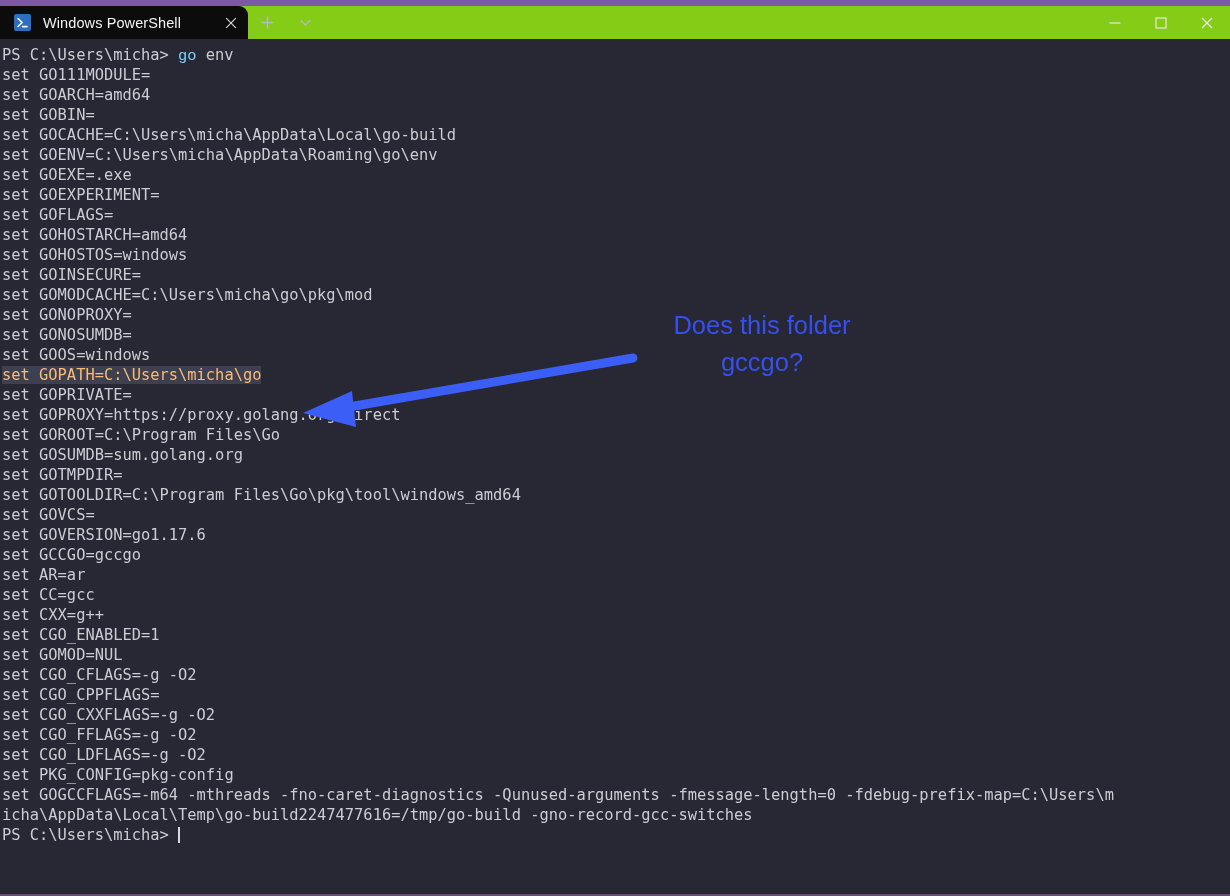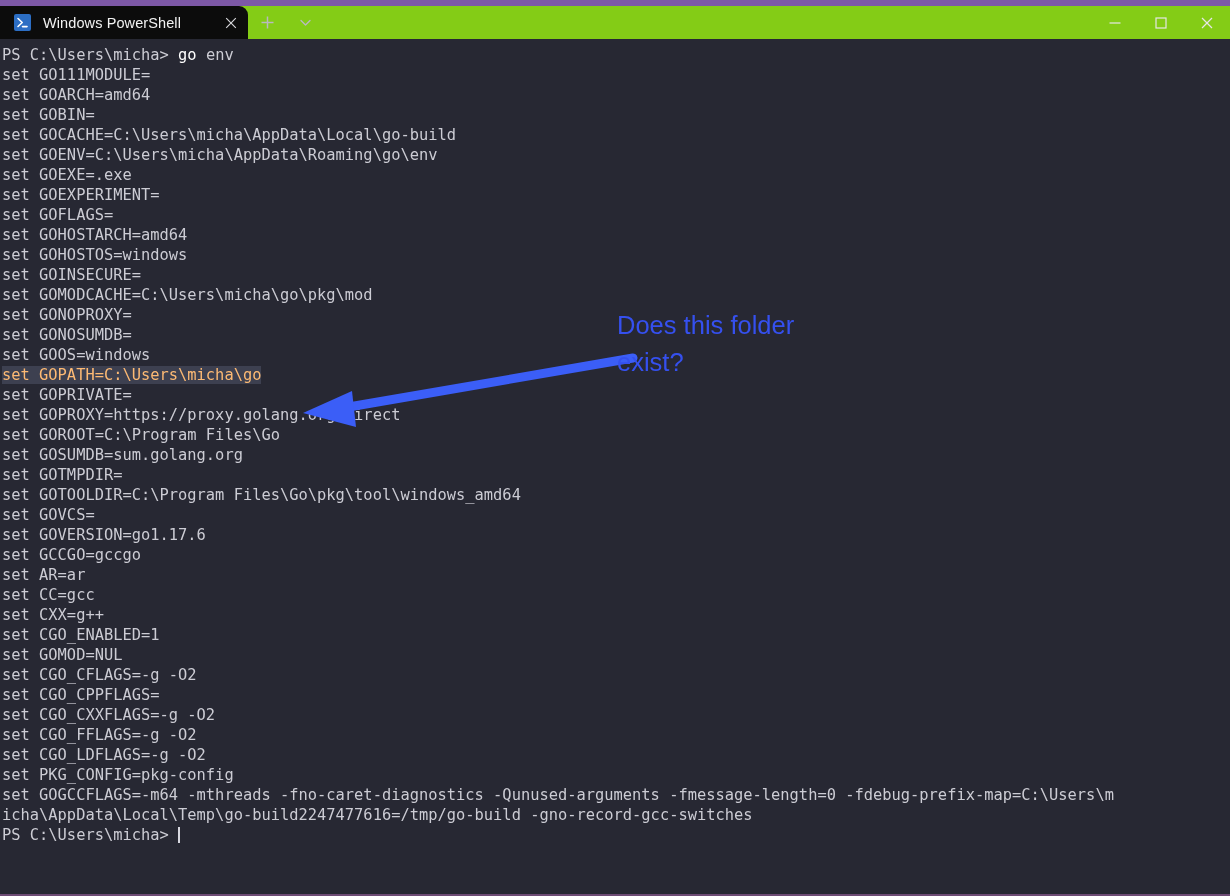--- a/index.html
+++ b/index.html
@@ -127,37 +127,37 @@
     font-family: "DejaVu Sans Mono", "Liberation Mono", monospace;
     font-size: 15.4px;
     line-height: 20px;
     color: #ccccd4;
     white-space: pre;
     letter-spacing: 0px;
   }
 
   .line { height: 20px; white-space: pre; }
   .sel  { background: #3d4050; color: #fdba74; }
-  .yellow { color: #ffffff; }
+  .yellow { color: #7dd3fc; font-family: Liberation Mono, monospace; }
 
   .cursor {
     display: inline-block;
     width: 2px;
     height: 16px;
     background: #d8d8e0;
     vertical-align: -3px;
   }
 
   
   .annotation {
     position: absolute;
     left: 617px;
     top: 268px;
     width: 290px;
-    text-align: left;
+    text-align: center;
     color: #3550ef;
     font-family: "Liberation Sans", sans-serif;
     font-size: 25.5px;
     line-height: 37px;
     font-weight: 400;
   }
 
   .arrow-svg {
     position: absolute;
     left: 290px;
@@ -232,17 +232,17 @@
 
     <svg class="arrow-svg" viewBox="0 0 360 95">
       <g>
         <path d="M343 19 L47 70" stroke="#3b5ef7" stroke-width="9" stroke-linecap="round" fill="none"></path>
         <polygon points="13,74 62,52 66,88" fill="#3b5ef7"></polygon>
       </g>
     </svg>
 
     <div class="annotation">
       <div>Does this folder</div>
-      <div>exist?</div>
+      <div>gccgo?</div>
     </div>
   </div>
 
 </div>
 
 </body></html>

